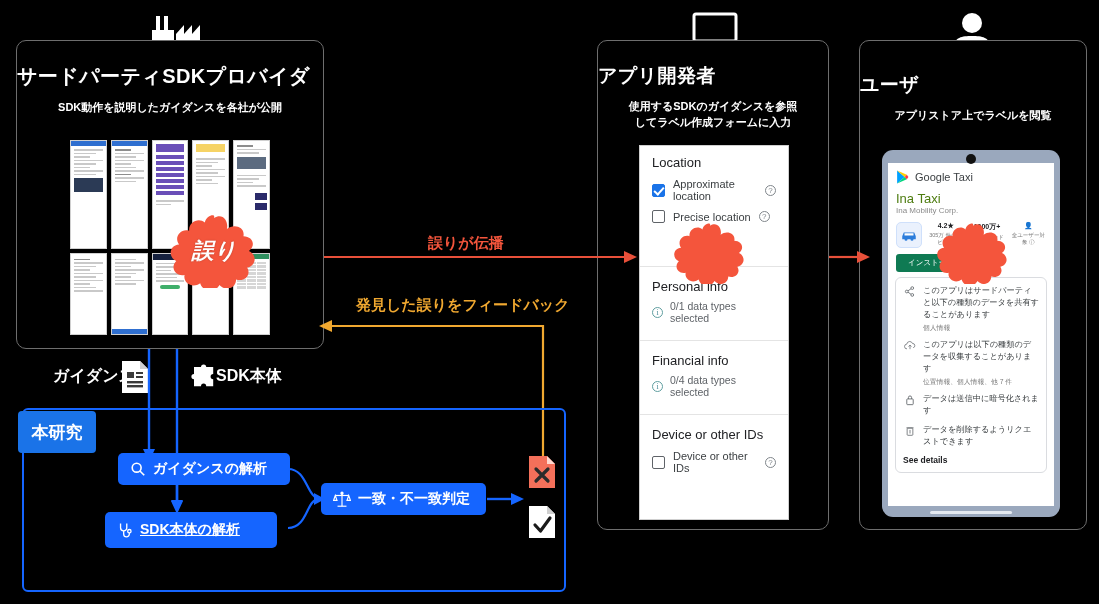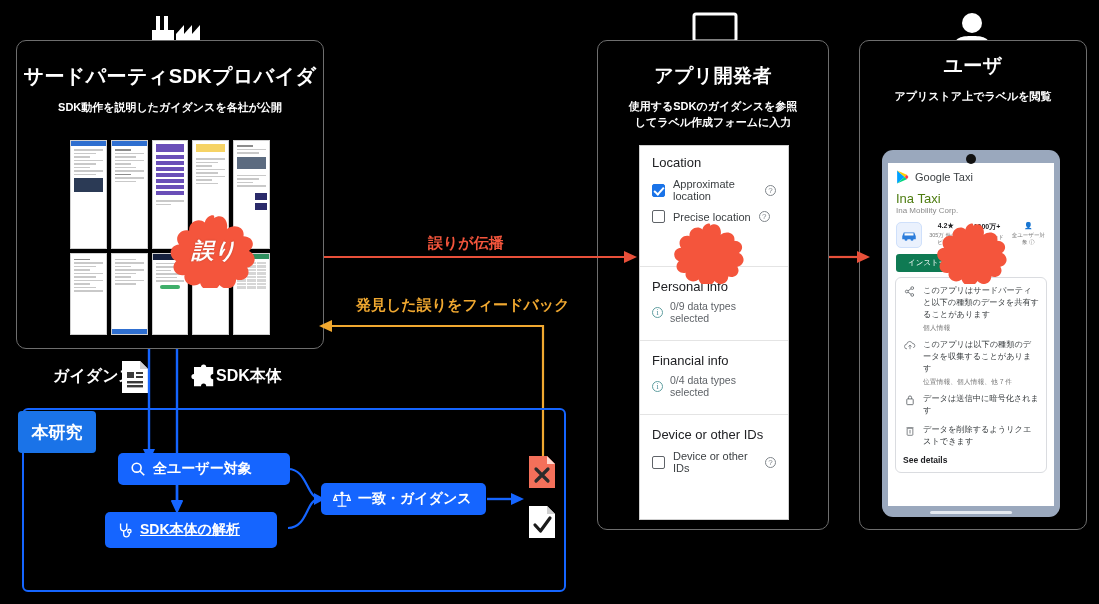--- a/index.html
+++ b/index.html
@@ -14,21 +14,20 @@
   
   .panel {
     position: absolute;
     border: 1px solid #6e6e6e;
     border-radius: 10px;
     background: #000;
   }
   .panel-title {
     color: #fff;
     font-weight: bold;
-    text-align: center;
     letter-spacing: .4px;
   }
   .panel-sub {
     color: #fff;
     text-align: center;
     font-size: 11px;
     line-height: 1.45;
     font-weight: bold;
   }
   .top-icon {
@@ -412,21 +411,21 @@
         <div class="t">Precise location</div>
         <div class="qm">?</div>
       </div>
       <div style="height:26px"></div>
     </div>
 
     <div class="form-sec" style="padding-top:12px;padding-bottom:16px;">
       <div class="form-h">Personal info</div>
       <div class="info-row">
         <div class="ic-i">i</div>
-        <div class="t">0/9 data types selected</div>
+        <div class="t">0/1 data types selected</div>
       </div>
     </div>
 
     <div class="form-sec" style="padding-top:12px;padding-bottom:16px;">
       <div class="form-h">Financial info</div>
       <div class="info-row">
         <div class="ic-i">i</div>
         <div class="t">0/4 data types selected</div>
       </div>
     </div>
@@ -441,21 +440,21 @@
     </div>
   </div>
 
   <div class="splat" style="left:672px;top:222px;width:76px;height:62px;">
     <svg width="76" height="62" viewBox="0 0 100 80">
       <path fill="#f4553c" d="M50 4 c10 -6 16 4 14 12 c8 -6 20 -2 18 8 c10 0 14 10 6 16 c9 4 8 16 -2 18 c5 8 -3 16 -12 13 c0 10 -12 13 -18 6 c-5 9 -18 8 -21 -2 c-8 6 -19 0 -17 -9 c-10 2 -16 -8 -9 -15 c-9 -4 -8 -17 3 -18 c-6 -8 2 -18 11 -15 c-1 -9 10 -15 17 -9 c2 -8 12 -10 10 -5 z"></path>
     </svg>
   </div>
 
   <div class="panel" style="left:859px;top:40px;width:228px;height:490px;">
-    <div class="panel-title" style="font-size:19px;margin-top:12px;">ユーザ</div>
+    <div class="panel-title" style="font-size:19px;margin-top:31px;">ユーザ</div>
     <div class="panel-sub" style="margin-top:10px;">アプリストア上でラベルを閲覧</div>
   </div>
 
   <div class="phone" style="left:882px;top:150px;width:178px;height:367px;">
     <div class="notch"></div>
     <div class="homebar"></div>
     <div class="screen">
       <div class="gp-head">
         <svg class="gp-logo" viewBox="0 0 24 26">
           <path d="M2 1 L16 13 L2 25 Z" fill="#00a0ff"></path>
@@ -600,21 +599,21 @@
   <div class="research-box" style="left:22px;top:408px;width:544px;height:184px;"></div>
   <div class="tag" style="left:18px;top:411px;width:78px;height:42px;font-size:17px;">本研究</div>
 
   <div class="node" style="left:118px;top:453px;width:172px;height:32px;">
     <span class="ni">
       <svg width="16" height="16" viewBox="0 0 18 18" fill="none" stroke="#fff" stroke-width="1.8">
         <circle cx="7.5" cy="7.5" r="5"></circle>
           <line x1="11.2" y1="11.2" x2="16" y2="16"></line>
       </svg>
     </span>
-    <span style="font-size:14px;">全ユーザー対象</span>
+    <span style="font-size:14px;">ガイダンスの解析</span>
   </div>
 
   <div class="node" style="left:105px;top:512px;width:172px;height:36px;text-decoration:underline;">
     <span class="ni">
       <svg width="16" height="17" viewBox="0 0 18 19" fill="none" stroke="#fff" stroke-width="1.5">
         <path d="M4 1.5 v5 a3.5 3.5 0 0 0 7 0 v-5"></path>
         <path d="M7.5 10 v3.5 a3.2 3.2 0 0 0 6.4 0 v-1.5"></path>
         <circle cx="13.9" cy="10.3" r="1.9"></circle>
       </svg>
     </span>
@@ -630,21 +629,21 @@
     <span class="ni">
       <svg width="18" height="17" viewBox="0 0 20 19" fill="none" stroke="#fff" stroke-width="1.3">
         <line x1="10" y1="2" x2="10" y2="17"></line>
           <line x1="5" y1="17" x2="15" y2="17"></line>
         <line x1="2.5" y1="5" x2="17.5" y2="5"></line>
         <path d="M2.5 5 L.6 10.5 h3.8 z"></path>
           <path d="M17.5 5 L15.6 10.5 h3.8 z"></path>
         <circle cx="10" cy="2.5" r="1.2" fill="#fff"></circle>
       </svg>
     </span>
-    <span style="font-size:14px;">一致・ガイダンス</span>
+    <span style="font-size:14px;">一致・不一致判定</span>
   </div>
 
   <svg class="line" style="left:288px;top:462px;" width="38" height="76">
     <path d="M0 7 C20 7 18 37 33 37" fill="none" stroke="#1565ff" stroke-width="2.2"></path>
     <path d="M0 66 C20 66 18 37 31 37" fill="none" stroke="#1565ff" stroke-width="2.2"></path>
     <path d="M26 31 L37 37 L26 43 Z" fill="#1565ff"></path>
   </svg>
 
   <svg class="line" style="left:487px;top:492px;" width="40" height="14">
     <line x1="0" y1="7" x2="24" y2="7" stroke="#1565ff" stroke-width="2.4"></line>

